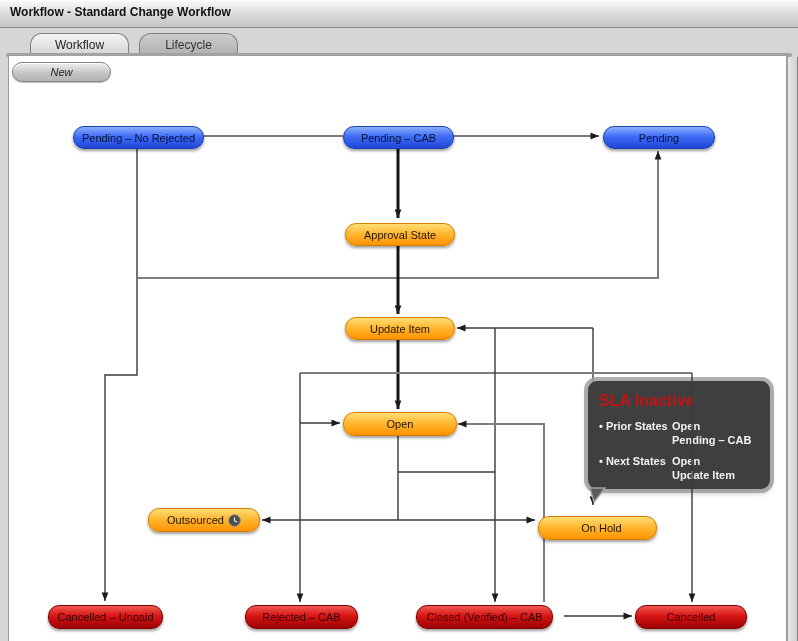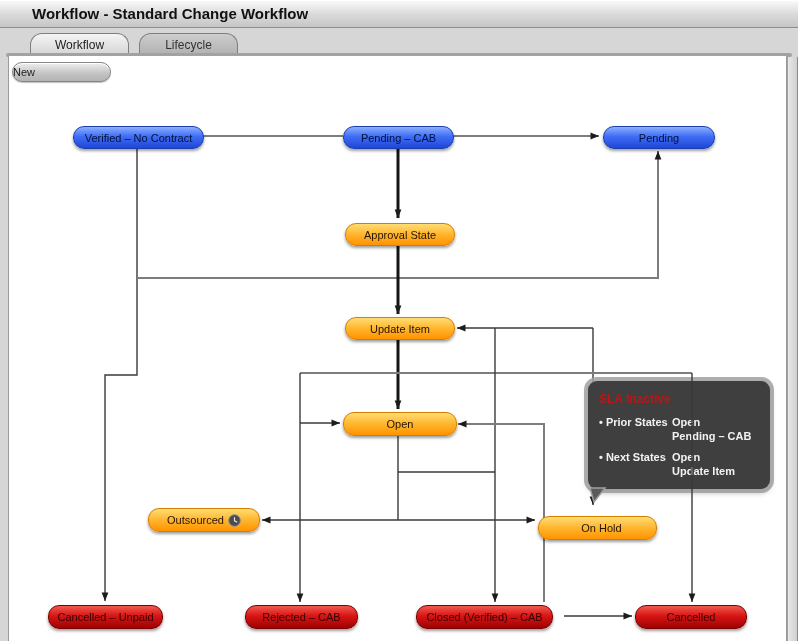--- a/index.html
+++ b/index.html
@@ -13,21 +13,21 @@
 
   
   .titlebar{
     position:absolute;left:0;top:0;width:798px;height:27px;
     background:linear-gradient(#fbfbfb,#d9d9d9 55%,#c6c6c6);
     border-bottom:1px solid #8d8d8d;
     box-shadow:inset 0 1px 0 #ffffff;
   }
   .titlebar .t{
     position:absolute;left:10px;top:5px;
-    font-size:15px;font-weight:bold;color:#111;margin-left:22px;
+    font-size:12px;font-weight:bold;color:#111;
   }
   .tabstrip{position:absolute;left:0;top:28px;width:798px;height:29px;}
   .tab{
     position:absolute;top:5px;height:23px;width:97px;
     border:1px solid #7e7e7e;border-bottom:none;
     border-radius:12px 12px 3px 3px;
     font-size:12px;color:#222;text-align:center;line-height:23px;
     cursor:default;
   }
   .tab.active{background:linear-gradient(#f4f4f4,#d2d2d2);}
@@ -42,23 +42,24 @@
   }
   .scrollstrip{
     position:absolute;left:787px;top:57px;width:9px;height:584px;
     background:linear-gradient(90deg,#e8e8e8,#cfcfcf);
     border-left:1px solid #a2a2a2;border-right:1px solid #8b8b8b;
   }
   .newbtn{
     position:absolute;left:12px;top:62px;width:97px;height:18px;
     border:1px solid #858585;border-radius:10px;
     background:linear-gradient(#efefef,#c2c2c2 60%,#b3b3b3);
-    font-size:11px;color:#1d1d1d;line-height:18px;
+    font-size:11px;color:#1d1d1d;text-align:center;line-height:18px;
     box-shadow:0 1px 1px rgba(0,0,0,.25), inset 0 1px 0 #fff;
     cursor:default;
+    font-style:italic;
   }
   .canvas-title{
     position:absolute;right:16px;top:65px;
     font-size:13px;font-weight:bold;color:#000;
   }
 
   
   svg.links{position:absolute;left:0;top:0;width:798px;height:641px;pointer-events:none;}
   #links-under{z-index:1;}
   #links-main{z-index:3;}
@@ -85,21 +86,21 @@
 
   
   .tooltip{
     position:absolute;z-index:2;
     background:#3f3f3f;
     border-radius:9px;
     box-shadow:0 0 0 4px rgba(160,160,160,.85), 0 3px 6px rgba(0,0,0,.35);
     color:#f2f2f2;font-size:11px;font-weight:bold;
   }
   .tooltip .tt-title{
-    margin:11px 0 9px 11px;font-size:12px;font-weight:bold;color:#c01414;
+    margin:11px 0 9px 11px;font-size:16px;font-weight:bold;color:#c01414;
   }
   .tooltip .tt-row{display:flex;margin:0 8px 7px 11px;line-height:14px;}
   .tooltip .tt-label{width:73px;flex:none;}
   .tooltip .tt-vals{flex:1;}
   .tooltip .tt-tail{position:absolute;left:1px;bottom:-14px;width:18px;height:16px;}
 </style>
 </head>
 <body>
 
 <div id="stage">
@@ -178,21 +179,21 @@
       <polygon points="535,520 526.5,523.4 526.5,516.6" fill="#1c1c1c"></polygon>
       <polygon points="262,520 270.5,516.6 270.5,523.4" fill="#1c1c1c"></polygon>
       <path d="M544 602 L544 424 L458 424" fill="none" stroke="#7d7d7d" stroke-width="2"></path>
       <polygon points="458,424 466.5,420.6 466.5,427.4" fill="#1c1c1c"></polygon>
       <path d="M564 616 L632 616" fill="none" stroke="#3a3a3a" stroke-width="1.4"></path>
       <polygon points="632,616 623.5,619.4 623.5,612.6" fill="#1c1c1c"></polygon>
     </svg>
 
   <div id="nodes">
       <div class="node blue" style="left: 73px; top: 126px; width: 129px; height: 21px;">
-        <span>Verified – No Contract</span>
+        <span>Pending – No Rejected</span>
       </div>
       <div class="node blue" style="left: 343px; top: 126px; width: 109px; height: 21px;">
         <span>Pending – CAB</span>
       </div>
       <div class="node blue" style="left: 603px; top: 126px; width: 110px; height: 21px;">
         <span>Pending</span>
       </div>
       <div class="node orange" style="left: 345px; top: 223px; width: 108px; height: 21px;">
         <span>Approval State</span>
       </div>

